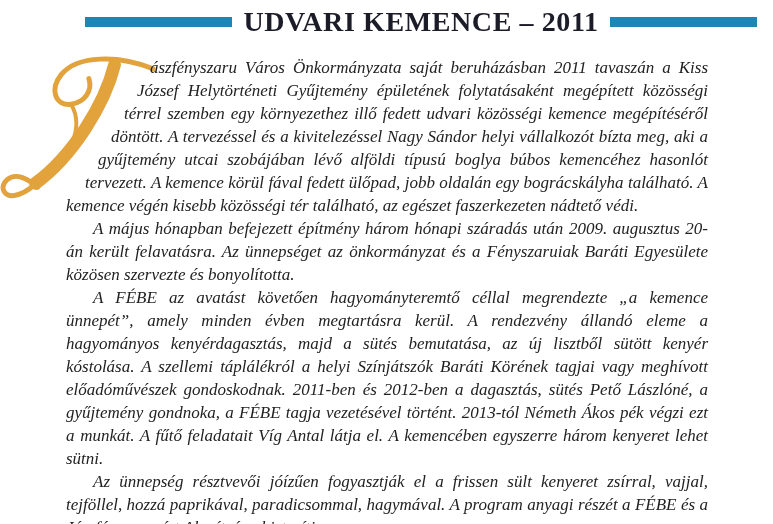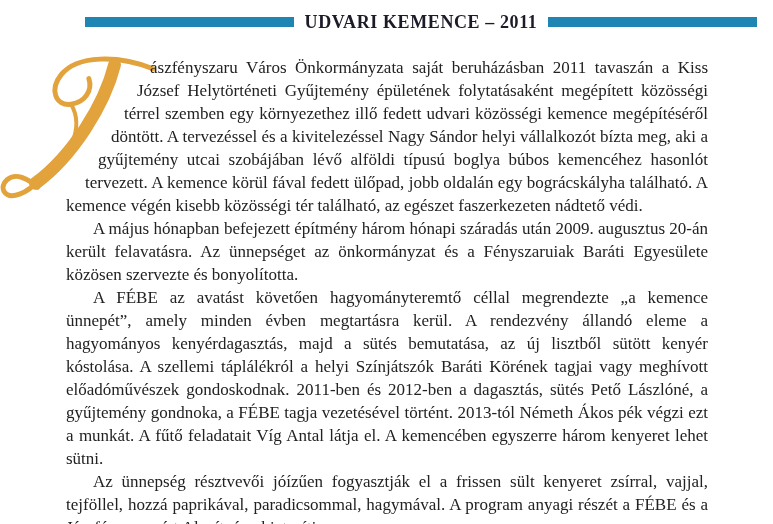--- a/index.html
+++ b/index.html
@@ -29,40 +29,40 @@
   .header .pad-left  { width: 85px; flex: none; }
   .header .pad-right { width: 16px; flex: none; }
   .rule {
     flex: 1 1 auto;
     height: 10px;
     background: var(--accent-blue, #1F86B4);
   }
   .page-title {
     flex: none;
     margin: 0 11px;
-    font-size: 18px;
+    font-size: 28px;
     font-weight: 700;
     letter-spacing: 0.6px;
     color: var(--title-ink, #1C1C29);
     white-space: nowrap;
     line-height: 28px;
   }
 
   
   .article {
     position: absolute;
     top: 56px;
     left: 66px;
     width: 642px;
     color: var(--body-ink, #222222);
     font-size: 17px;
     line-height: 23px;
     text-align: justify;
   }
-  .article p { margin: 0; padding: 0; }
+  .article p { margin: 0; padding: 0; font-style: italic; }
   .article p.indented { text-indent: 27px; }
 
   
   .cap-space {
     float: left;
     width: 84px;
     height: 138px;
     shape-outside: polygon(0 0, 84px 0, 6px 138px, 0 138px);
   }
 

